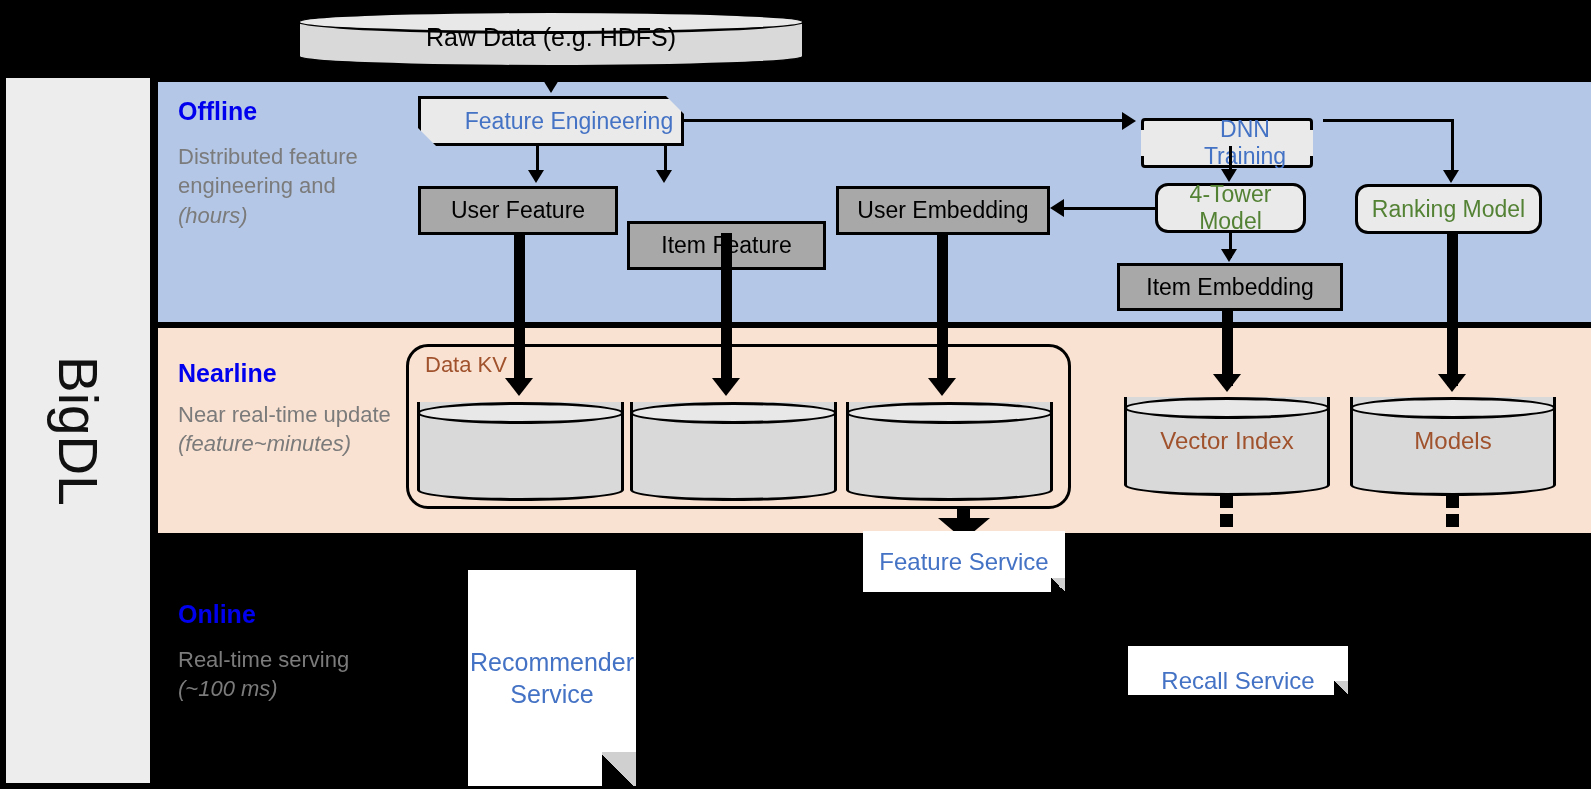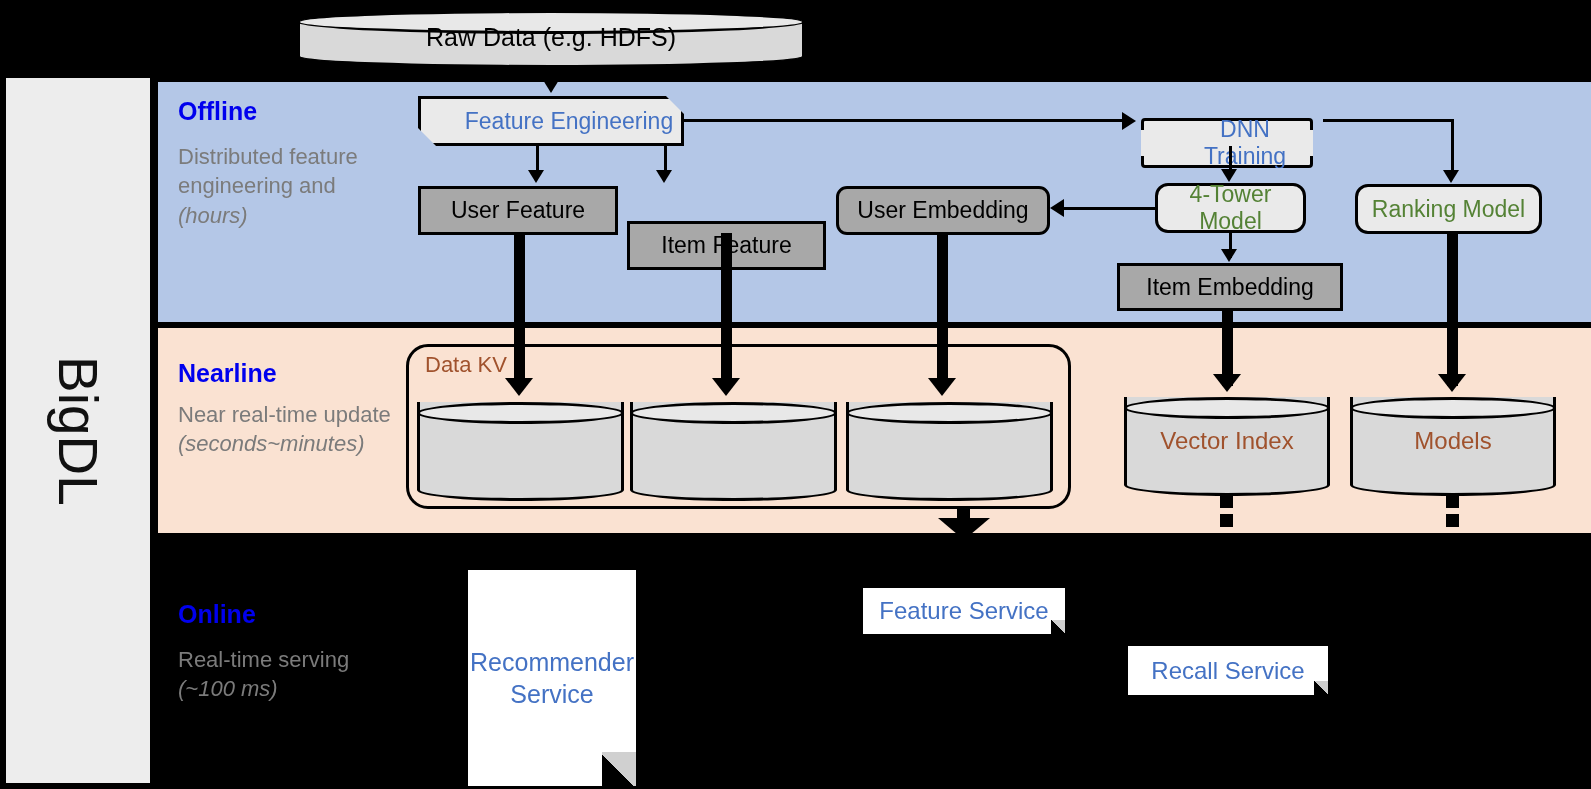--- a/index.html
+++ b/index.html
@@ -115,22 +115,22 @@
   
   .svc{position:absolute;background:#fff;color:#4472c4;
     display:flex;align-items:center;justify-content:center;text-align:center;
     font-size:24px;box-sizing:border-box;}
   .svc .fold{position:absolute;right:0;bottom:0;width:14px;height:14px;
     background:linear-gradient(45deg,#000 0 50%, #cfcfcf 50% 100%);}
 
   #svc-rec{left:468px;top:570px;width:168px;height:216px;font-size:25px;line-height:1.3;}
   #svc-rec .fold{width:34px;height:34px;
     background:linear-gradient(45deg,#000 0 46%,#d0d0d0 46% 100%);}
-  #svc-feat{left:863px;top:588px;width:202px;height:46px;justify-content:center;}
-  #svc-recall{left:1128px;top:646px;width:200px;height:49px;}
+  #svc-feat{left:863px;top:531px;width:202px;height:61px;justify-content:center;}
+  #svc-recall{left:1128px;top:646px;width:220px;height:49px;align-items:flex-end;}
   #svc-rank{left:1352px;top:718px;width:230px;height:50px;}
 </style>
 </head>
 <body>
 
 <div id="stage">
 
   <div class="band" id="band-offline"></div>
   <div class="band" id="band-nearline"></div>
   <div class="band" id="band-online"></div>
@@ -138,21 +138,21 @@
   <div id="sidebar">
     <div id="sidebar-label">
       <span>BigDL</span>
     </div>
   </div>
 
   <div class="stage-title" id="lbl-offline">Offline</div>
   <div class="stage-desc" id="desc-offline"><span>Distributed feature engineering and </span><i>(hours)</i></div>
 
   <div class="stage-title" id="lbl-nearline">Nearline</div>
-  <div class="stage-desc" id="desc-nearline"><span>Near real-time update </span><i>(seconds~minutes)</i></div>
+  <div class="stage-desc" id="desc-nearline"><span>Near real-time update </span><i>(feature~minutes)</i></div>
 
   <div class="stage-title" id="lbl-online">Online</div>
   <div class="stage-desc" id="desc-online"><span>Real-time serving </span><i>(~100 ms)</i></div>
 
   <div class="cyl" id="cyl-raw">
     <div class="bot"></div>
     <div class="body"></div>
     <div class="cap"></div>
     <div class="txt">Raw Data (e.g. HDFS)</div>
   </div>
@@ -175,21 +175,21 @@
   <div class="ah-down" style="left:528px;top:170px;"></div>
   <div class="ln thin-v" style="left:664px;top:146px;height:26px;"></div>
   <div class="ah-down" style="left:656px;top:170px;"></div>
 
   <div class="node grey-box" style="left:418px;top:186px;width:200px;height:49px;">
     <span>User Feature</span>
   </div>
   <div class="node grey-box" style="left:627px;top:186px;width:199px;height:49px;margin-top:35px;">
     <span>Item Feature</span>
   </div>
-  <div class="node grey-box" style="left:836px;top:186px;width:214px;height:49px;border-radius:11px;">
+  <div class="node grey-box" style="left:836px;top:186px;width:214px;height:49px;">
     <span>User Embedding</span>
   </div>
   <div class="node grey-box" style="left:1117px;top:263px;width:226px;height:48px;">
     <span>Item Embedding</span>
   </div>
 
   <div class="node proc-box rounded green-txt" style="left:1155px;top:183px;width:151px;height:50px;">
     <span>4-Tower Model</span>
   </div>
   <div class="node proc-box rounded green-txt" style="left:1355px;top:184px;width:187px;height:50px;">

